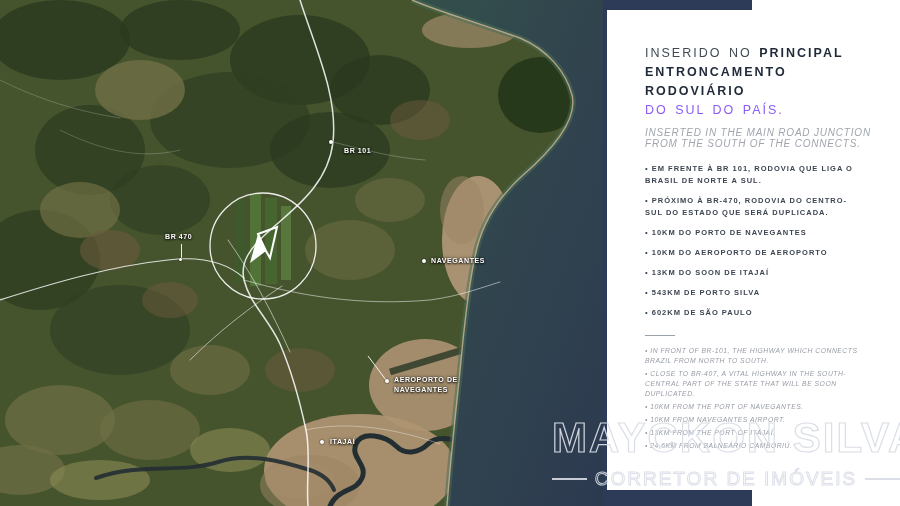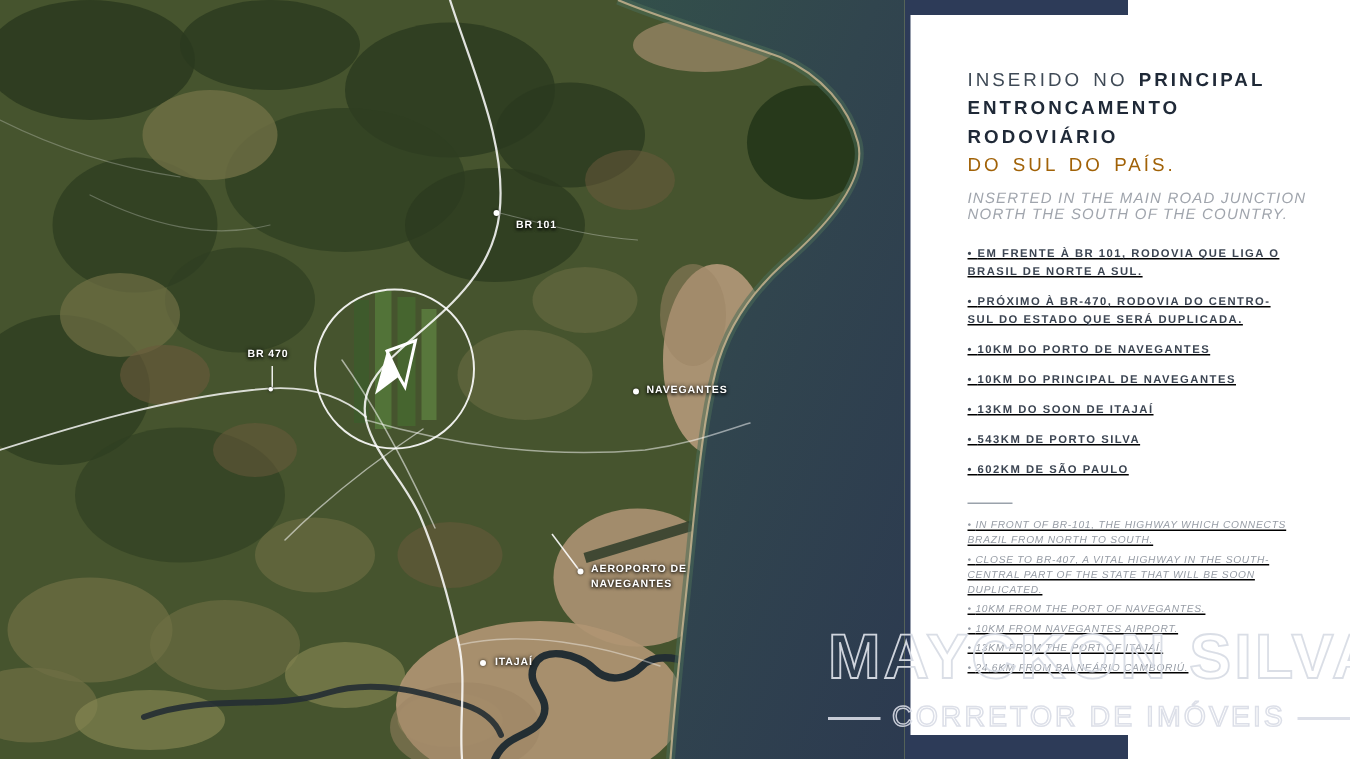--- a/index.html
+++ b/index.html
@@ -19,24 +19,24 @@
              white-space:nowrap;}
   .map-dot{position:absolute;width:4px;height:4px;border-radius:50%;background:#ffffff;
            box-shadow:0 0 2px rgba(0,0,0,.8);}
   .pin-line{position:absolute;width:1px;background:#ffffff;opacity:.9;}
 
   
   .card{position:absolute;left:607px;top:10px;width:293px;height:480px;background:#ffffff;
         box-sizing:border-box;padding:34px 26px 12px 38px;overflow:hidden;}
   .title{font-size:12.5px;line-height:19px;letter-spacing:2px;word-spacing:2px;color:#3f4a56;}
   .title .bold{font-weight:700;color:#1f2937;}
-  .title .muted{color:#a16207;}
+  .title .muted{color:#8b5cf6;}
   .subtitle{margin-top:7px;font-size:10px;line-height:11px;font-style:italic;
             letter-spacing:.8px;color:#a0a5ad;}
-  ul.blist{list-style:none;margin:0;padding:0;text-decoration:underline;}
+  ul.blist{list-style:none;margin:0;padding:0;}
   ul.pt{margin-top:14px;}
   ul.pt li{font-size:7.5px;line-height:12px;letter-spacing:1px;font-weight:700;
            color:#3c4552;margin-bottom:8px;max-width:208px;}
   ul.pt li::before{content:"• ";}
   .divider{width:30px;border-top:1px solid #9aa2ab;margin:16px 0 10px 0;}
   ul.en li{font-size:6.8px;line-height:10px;letter-spacing:.5px;font-style:italic;
            color:#969ca5;margin-bottom:3px;max-width:215px;}
   ul.en li::before{content:"• ";}
 
   
@@ -169,28 +169,28 @@
       <div>
         <span>INSERIDO NO</span>
         <span class="bold">PRINCIPAL</span>
       </div>
       <div class="bold">ENTRONCAMENTO RODOVIÁRIO</div>
       <div class="muted">DO SUL DO PAÍS.</div>
     </div>
 
     <div class="subtitle">
       <div>INSERTED IN THE MAIN ROAD JUNCTION</div>
-      <div>NORTH THE SOUTH OF THE COUNTRY.</div>
+      <div>FROM THE SOUTH OF THE CONNECTS.</div>
     </div>
 
     <ul class="blist pt">
       <li>EM FRENTE À BR 101, RODOVIA QUE LIGA O BRASIL DE NORTE A SUL.</li>
       <li>PRÓXIMO À BR-470, RODOVIA DO CENTRO-SUL DO ESTADO QUE SERÁ DUPLICADA.</li>
       <li>10KM DO PORTO DE NAVEGANTES</li>
-      <li>10KM DO PRINCIPAL DE NAVEGANTES</li>
+      <li>10KM DO AEROPORTO DE AEROPORTO</li>
       <li>13KM DO SOON DE ITAJAÍ</li>
       <li>543KM DE PORTO SILVA</li>
       <li>602KM DE SÃO PAULO</li>
     </ul>
 
     <div class="divider"></div>
 
     <ul class="blist en">
       <li>IN FRONT OF BR-101, THE HIGHWAY WHICH CONNECTS BRAZIL FROM NORTH TO SOUTH.</li>
       <li>CLOSE TO BR-407, A VITAL HIGHWAY IN THE SOUTH-CENTRAL PART OF THE STATE THAT WILL BE SOON DUPLICATED.</li>

